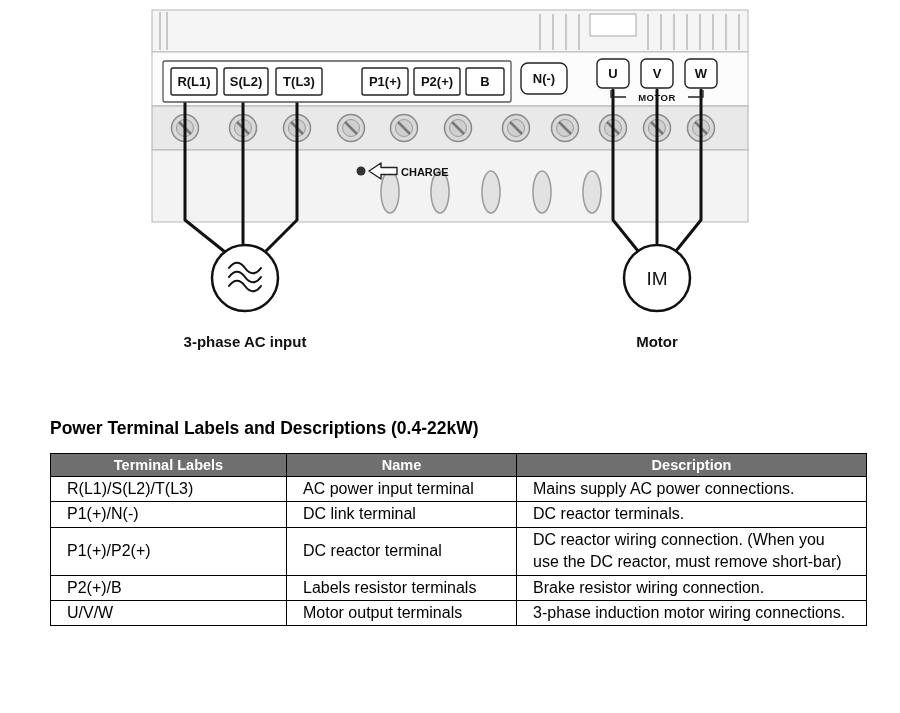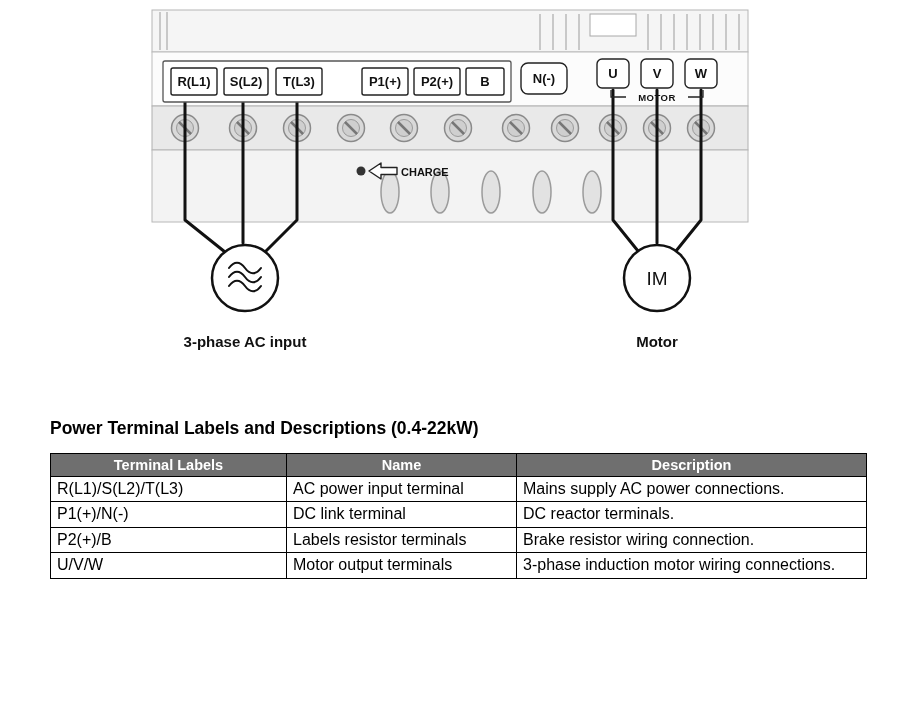--- a/index.html
+++ b/index.html
@@ -50,21 +50,21 @@
   table.power-table{
     margin-top:14px;width:816px;border-collapse:collapse;table-layout:fixed;
   }
   table.power-table th{
     background:var(--table-header-bg);color:var(--table-header-text);
     font-size:14.5px;font-weight:700;text-align:center;
     border:1px solid var(--border);padding:2px 4px;height:23px;
   }
   table.power-table td{
     border:1px solid var(--border);
-    font-size:16px;line-height:1.4;padding:1px 6px;vertical-align:middle;
+    font-size:16px;line-height:1.4;padding:1px 16px;vertical-align:middle;
     color:#000;
   }
   .col-label{width:236px;}
   .col-name{width:230px;}
   .col-desc{width:350px;}
 </style>
 </head>
 <body>
 
 <div class="diagram-wrap">
@@ -209,20 +209,25 @@
         <td>R(L1)/S(L2)/T(L3)</td>
         <td>AC power input terminal</td>
         <td>Mains supply AC power connections.</td>
       </tr>
       <tr>
         <td>P1(+)/N(-)</td>
         <td>DC link terminal</td>
         <td>DC reactor terminals.</td>
       </tr>
       <tr>
+        <td>P1(+)/P2(+)</td>
+        <td>DC reactor terminal</td>
+        <td>DC reactor wiring connection. (When you use the DC reactor, must remove short-bar)</td>
+      </tr>
+      <tr>
         <td>P2(+)/B</td>
         <td>Labels resistor terminals</td>
         <td>Brake resistor wiring connection.</td>
       </tr>
       <tr>
         <td>U/V/W</td>
         <td>Motor output terminals</td>
         <td>3-phase induction motor wiring connections.</td>
       </tr>
     </tbody>

